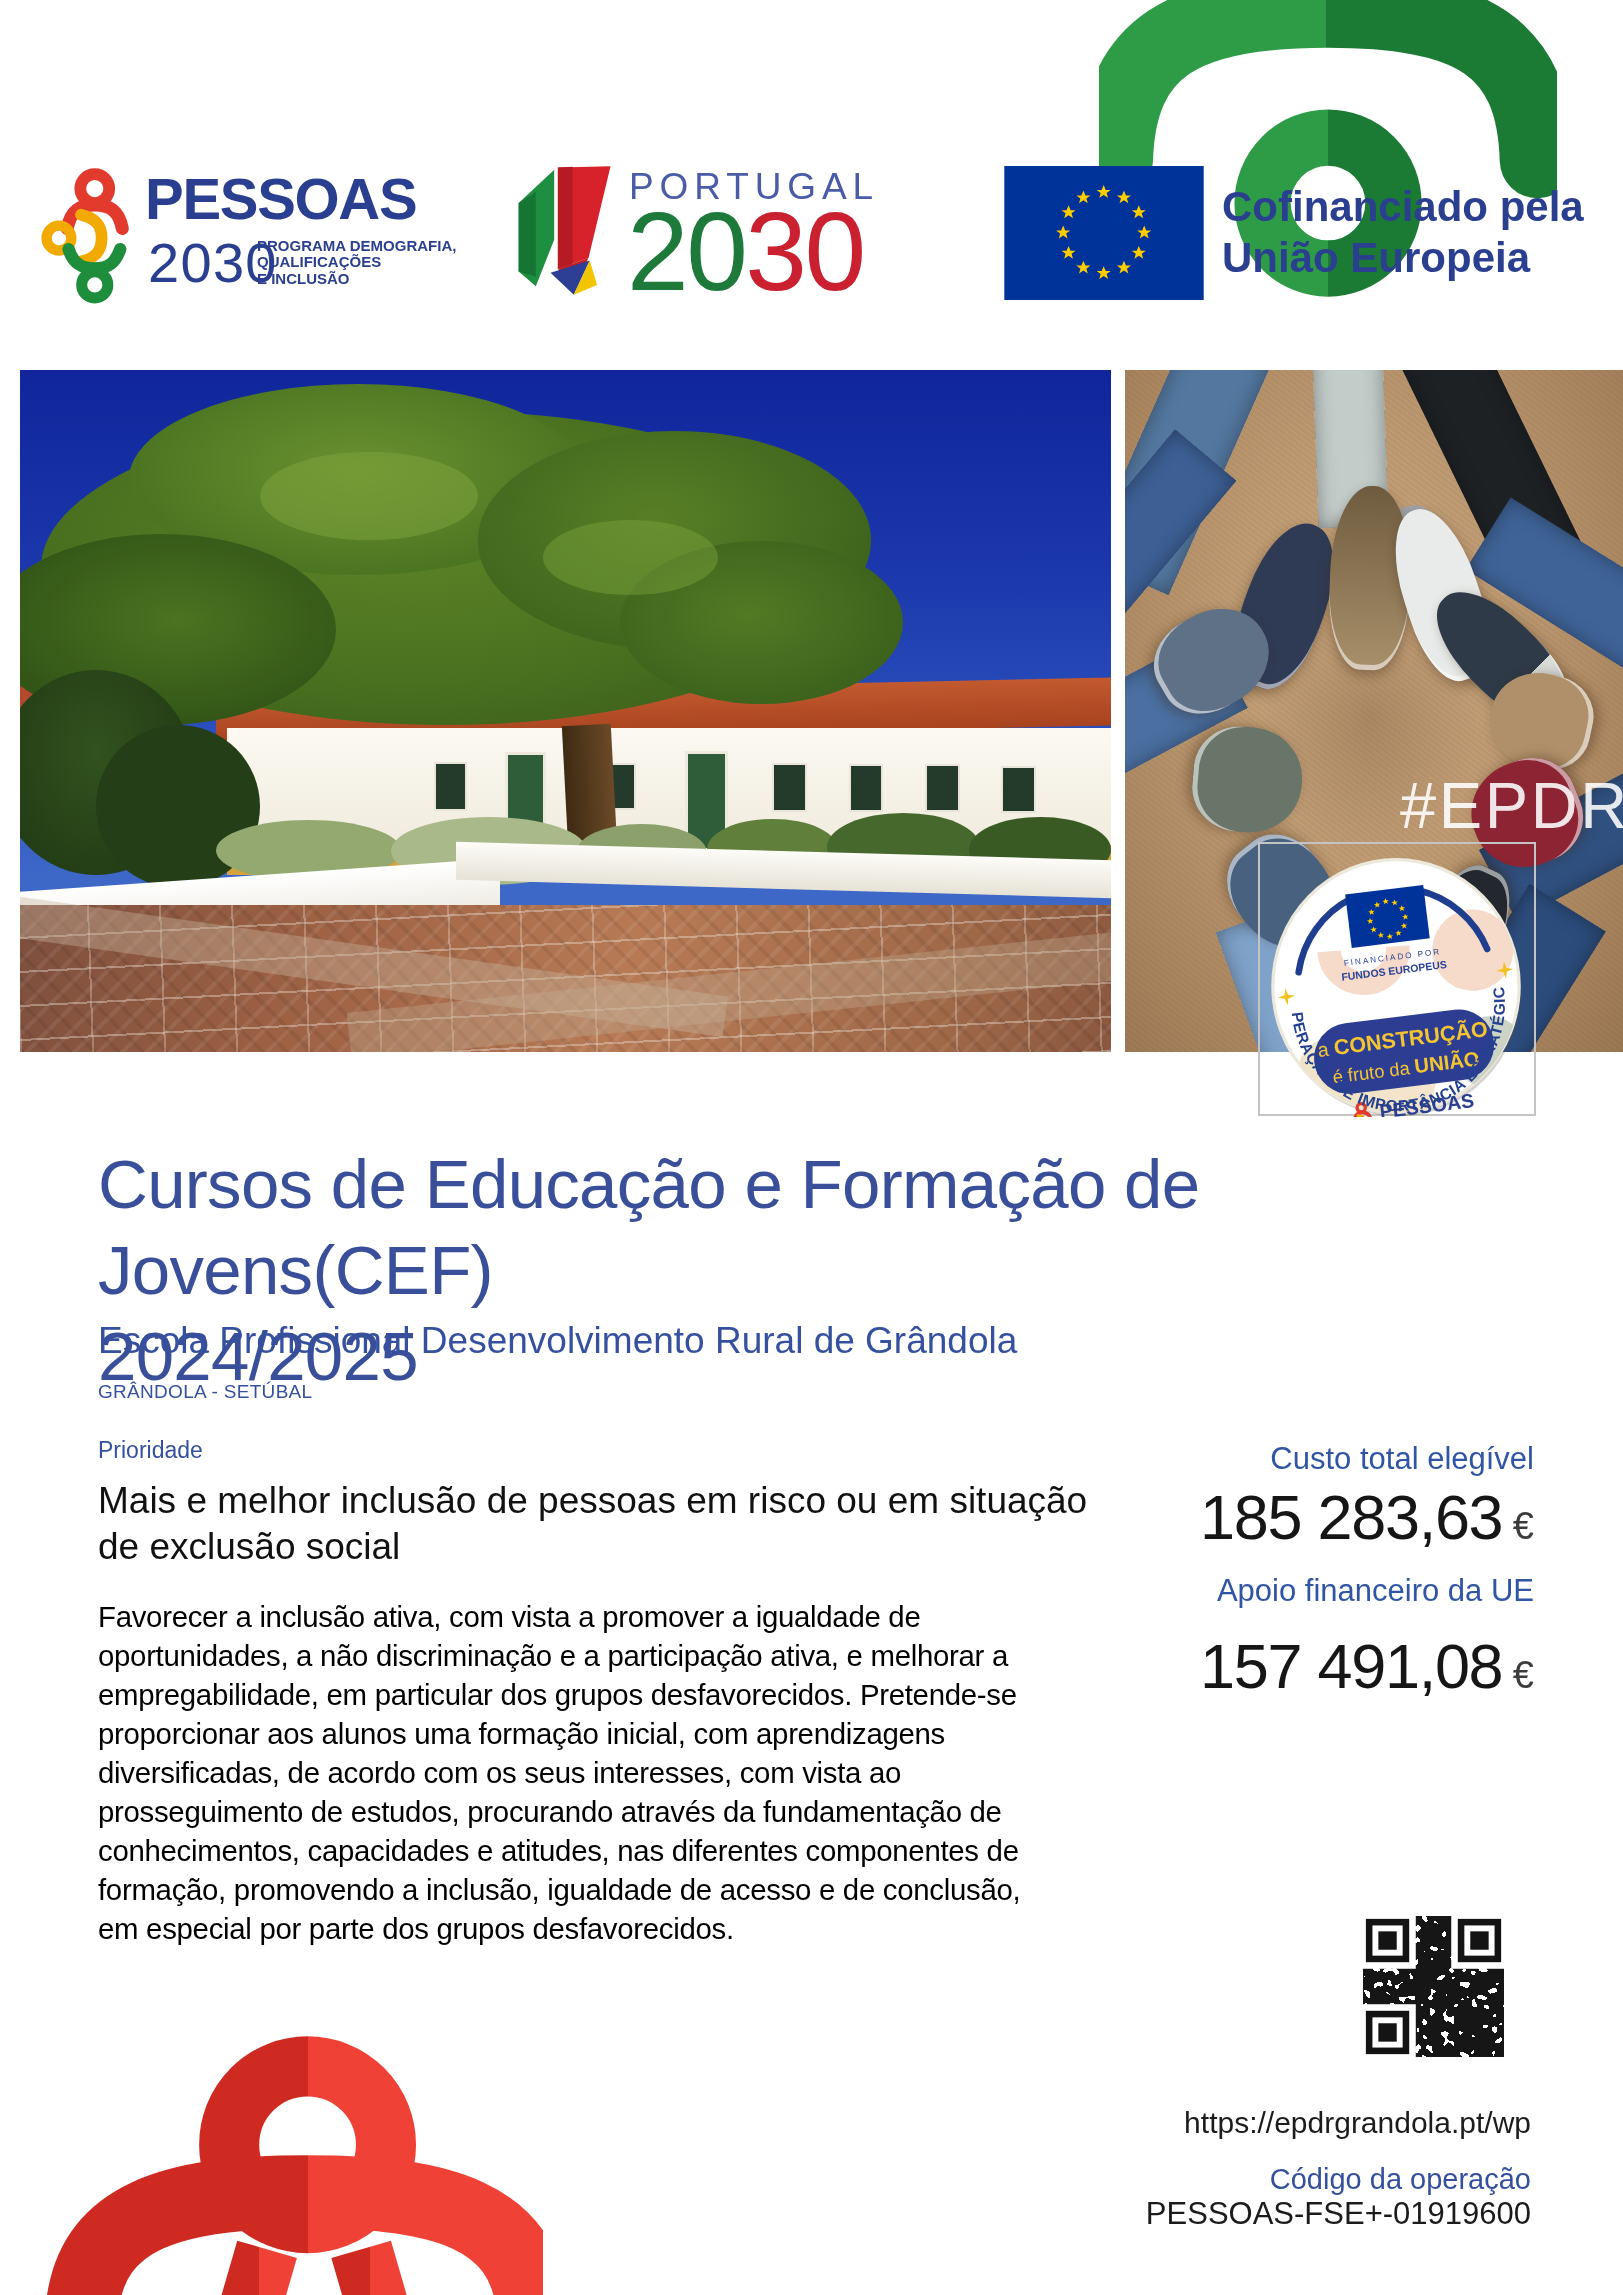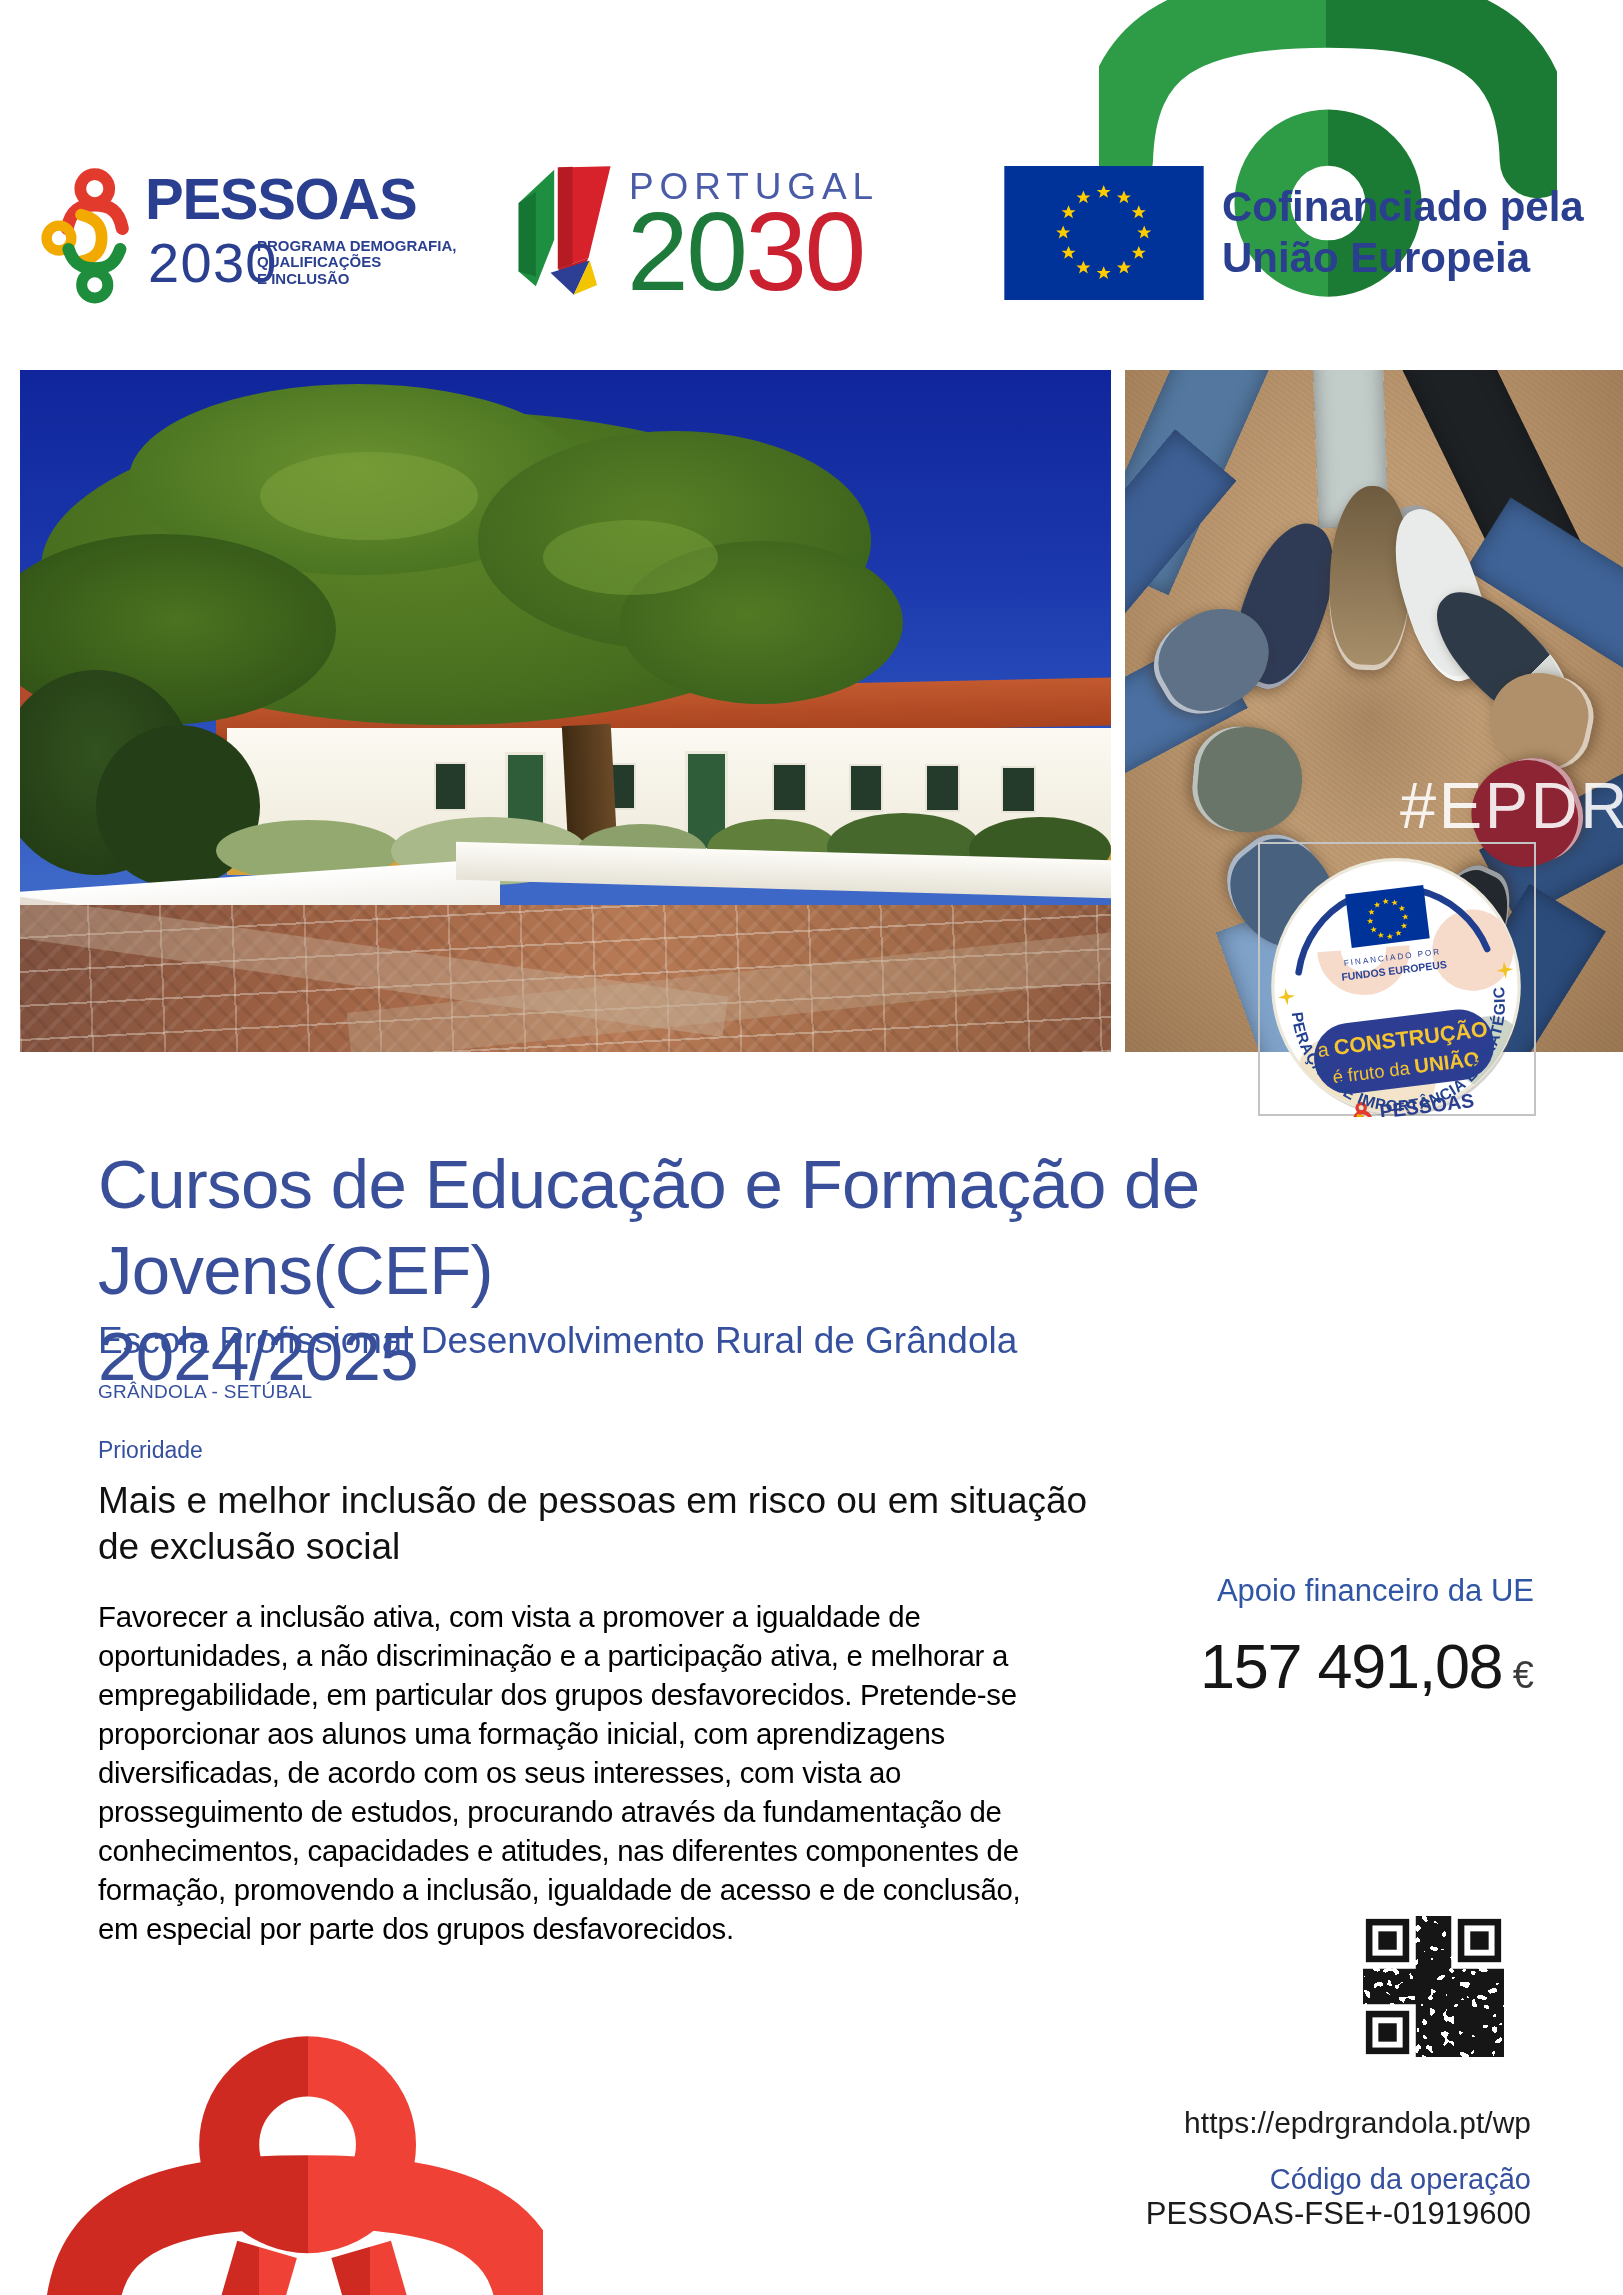--- a/index.html
+++ b/index.html
@@ -251,20 +251,26 @@
     <div>2024/2025</div>
   </div>
   <div class="abs" style="left:98px;top:1320px;font-size:37px;font-weight:500;color:#35509E">Escola Profissional Desenvolvimento Rural de Grândola</div>
   <div class="abs" style="left:98px;top:1381px;font-size:19px;font-weight:500;letter-spacing:0.3px;color:#35509E">GRÂNDOLA - SETÚBAL</div>
 
   <div class="abs" style="left:98px;top:1437px;font-size:23px;color:#35509E">Prioridade</div>
   <div class="abs" style="left:98px;top:1478px;width:1021px;font-size:37px;line-height:46px;font-weight:400;color:#111">Mais e melhor inclusão de pessoas em risco ou em situação de exclusão social</div>
 
   <div class="abs" style="left:98px;top:1597px;width:952px;font-size:29.4px;line-height:39px;font-weight:300;letter-spacing:-0.3px;color:#000">Favorecer a inclusão ativa, com vista a promover a igualdade de oportunidades, a não discriminação e a participação ativa, e melhorar a empregabilidade, em particular dos grupos desfavorecidos. Pretende-se proporcionar aos alunos uma formação inicial, com aprendizagens diversificadas, de acordo com os seus interesses, com vista ao prosseguimento de estudos, procurando através da fundamentação de conhecimentos, capacidades e atitudes, nas diferentes componentes de formação, promovendo a inclusão, igualdade de acesso e de conclusão, em especial por parte dos grupos desfavorecidos.</div>
 
+  <div class="fin-row" style="top:1441px">
+    <div class="fin-label">Custo total elegível</div>
+    <div style="margin-top:3.9px">
+      <span class="fin-value">185 283,63</span><span class="fin-unit">€</span>
+    </div>
+  </div>
   <div class="fin-row" style="top:1573px">
     <div class="fin-label">Apoio financeiro da UE</div>
     <div style="margin-top:21px">
       <span class="fin-value">157 491,08</span><span class="fin-unit">€</span>
     </div>
   </div>
 
   <svg class="abs" style="left:1358px;top:1911px" width="151" height="151" viewBox="0 0 230 230">
     <defs>
       <filter id="qrf" x="0" y="0" width="1" height="1">

